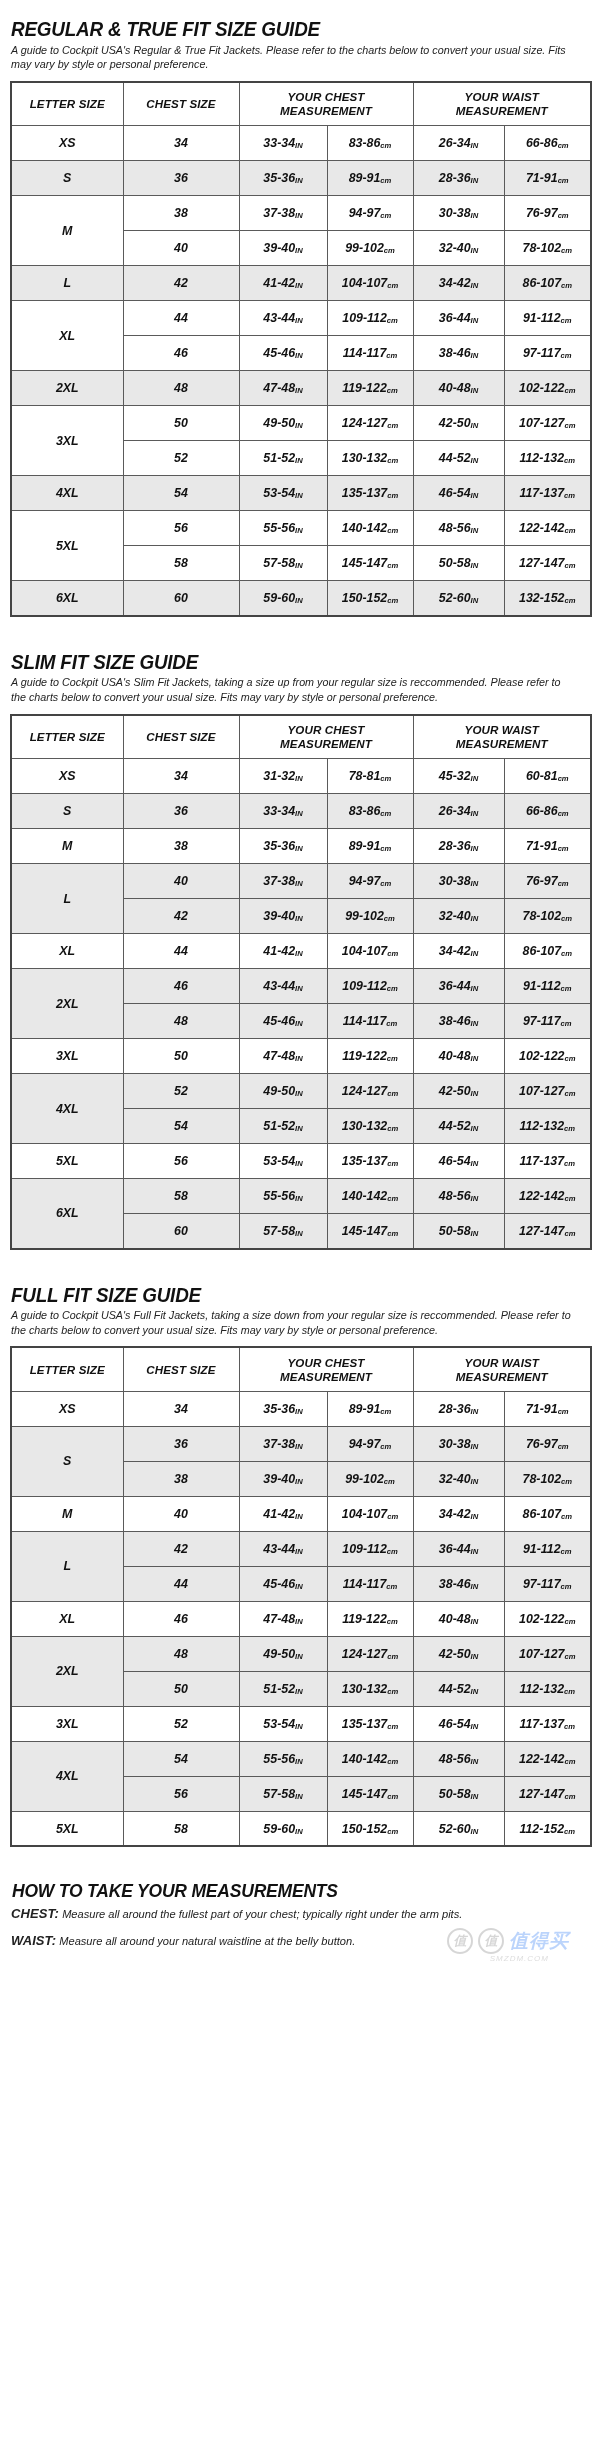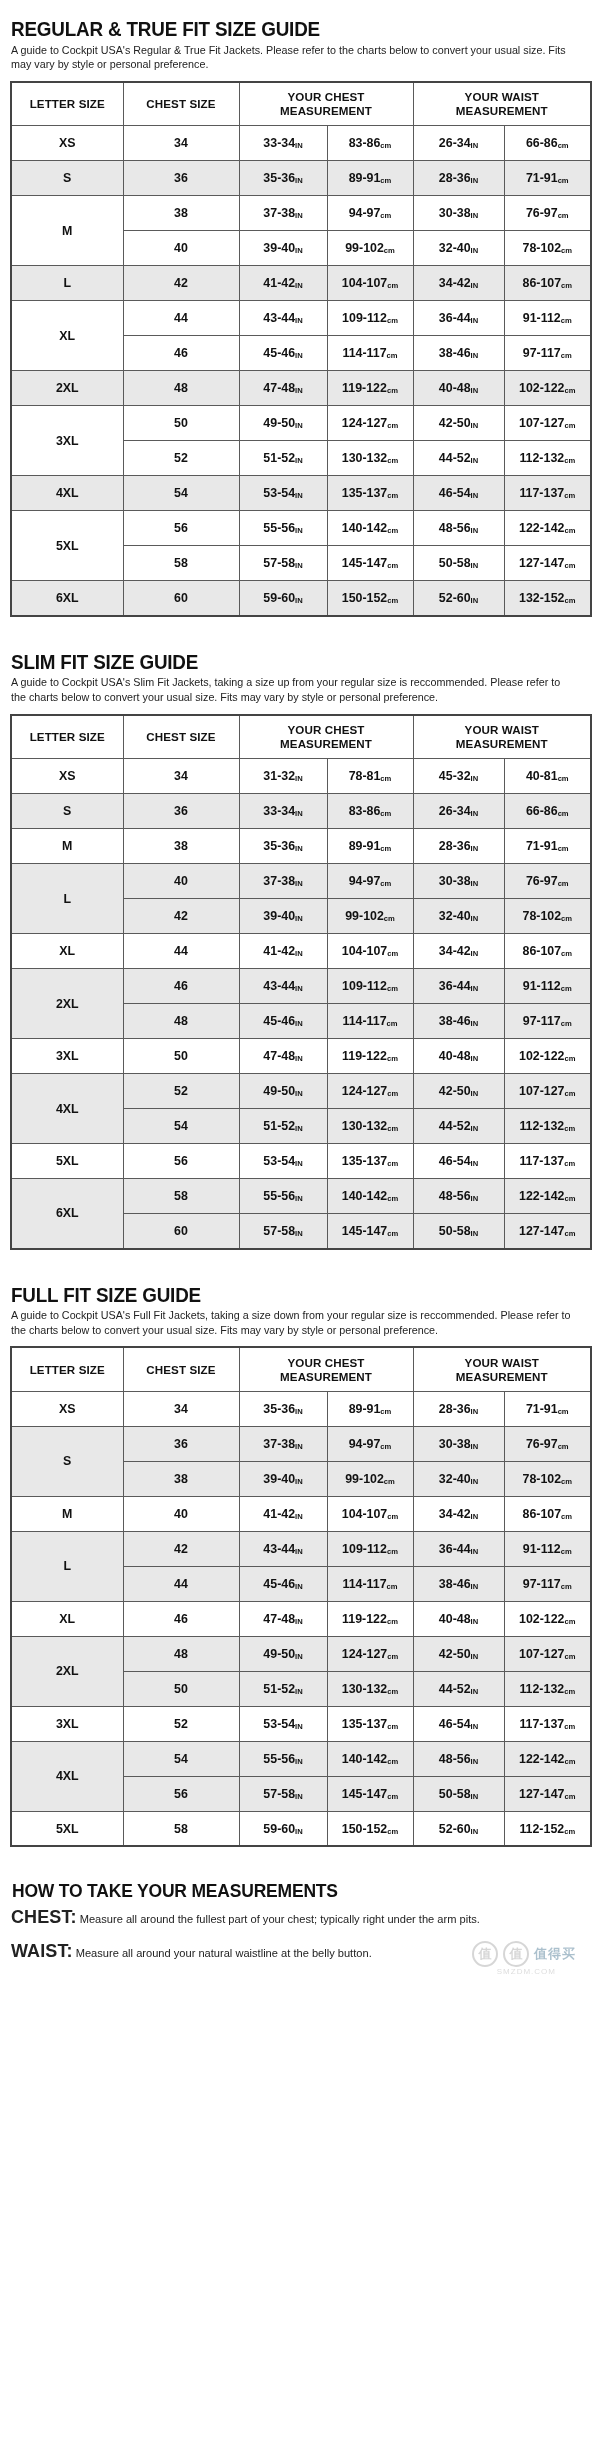--- a/index.html
+++ b/index.html
@@ -11,20 +11,21 @@
     width: 600px;
     min-height: 2438px;
     font-family: "Liberation Sans", sans-serif;
     color: #1a1a1a;
     -webkit-font-smoothing: none;
   }
   .page {
     width: 600px;
     padding: 18px 10px 6px 10px;
     position: relative;
+    font-style: italic;
   }
 
   
   .section { margin-bottom: 6px; }
   .sec-title {
     font-family: "Liberation Sans Narrow", "Liberation Sans", sans-serif;
     font-weight: bold;
     font-size: 20.5px;
     line-height: 1.05;
     letter-spacing: -0.2px;
@@ -92,34 +93,34 @@
   col.c-letter { width: 112px; }
   col.c-chestsz { width: 116px; }
   col.c-in1 { width: 88px; }
   col.c-cm1 { width: 86px; }
   col.c-in2 { width: 91px; }
   col.c-cm2 { width: 87px; }
 
   .gap { height: 28px; }
 
   
-  .howto { margin: 0 8px 0 1px; position: relative; }
+  .howto { margin: 0 15px 0 1px; position: relative; }
   .howto .sec-title { font-size: 19px; margin-bottom: 4px; }
   .howto p {
     font-size: 11.1px;
     line-height: 1.36;
     margin: 0 0 9px 0;
     color: #222;
     max-width: 566px;
   }
   .howto .lead { margin-bottom: 11px; }
   .howto .term {
     font-family: "Liberation Sans Narrow", "Liberation Sans", sans-serif;
     font-weight: bold;
-    font-size: 18px;
+    font-size: 13px;
     letter-spacing: 0.1px;
     text-align: right;
   }
   
   .watermark {
     position: absolute;
     right: 6px;
     bottom: -4px;
     display: flex;
     align-items: center;
@@ -127,21 +128,21 @@
     opacity: 0.34;
     pointer-events: none;
   }
   .wm-circle {
     width: 26px; height: 26px;
     border: 2px solid #8a8a8a;
     border-radius: 50%;
     display: flex; align-items: center; justify-content: center;
     font-size: 13px; color: #8a8a8a; font-weight: bold;
   }
-  .wm-text { font-size: 13px; color: #0c4a6e; letter-spacing: 1px; font-weight: bold; }
+  .wm-text { font-size: 19px; color: #3b82f6; letter-spacing: 1px; font-weight: bold; }
   .wm-dom { font-size: 8px; color: #9a9a9a; letter-spacing: 1px; position: absolute; right: 20px; bottom: -9px; }
 </style>
 </head>
 <body>
 
 <div class="page">
 
   <div id="sections-root">
       <div class="section">
         <div class="sec-title">REGULAR &amp; TRUE FIT SIZE GUIDE</div>
@@ -296,21 +297,21 @@
               <th colspan="2">YOUR WAIST<br>MEASUREMENT</th>
             </tr>
           </thead>
           <tbody>
             <tr>
               <td>XS</td>
               <td>34</td>
               <td><span class="val">31-32</span><span class="unit">IN</span></td>
               <td><span class="val">78-81</span><span class="unit">cm</span></td>
               <td><span class="val">45-32</span><span class="unit">IN</span></td>
-              <td><span class="val">40-81</span><span class="unit">cm</span></td>
+              <td><span class="val">60-81</span><span class="unit">cm</span></td>
             </tr>
             <tr class="shade">
               <td>S</td>
               <td>36</td>
               <td><span class="val">33-34</span><span class="unit">IN</span></td>
               <td><span class="val">83-86</span><span class="unit">cm</span></td>
               <td><span class="val">26-34</span><span class="unit">IN</span></td>
               <td><span class="val">66-86</span><span class="unit">cm</span></td>
             </tr>
             <tr>

